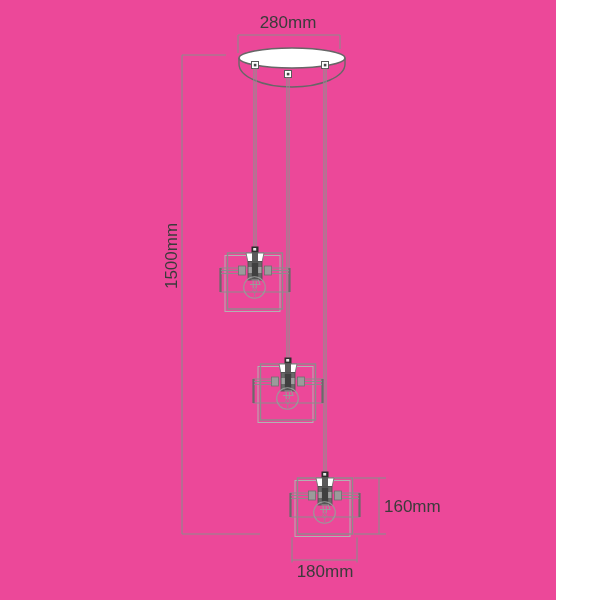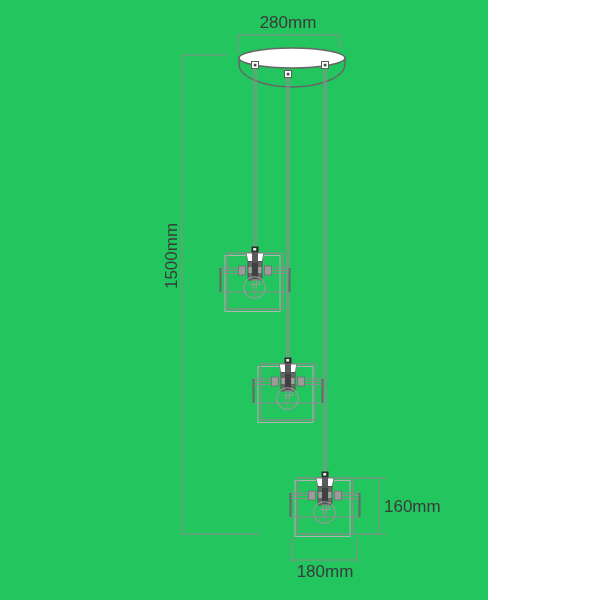--- a/index.html
+++ b/index.html
@@ -1,20 +1,20 @@
 <!DOCTYPE html>
 <html><head>
 <meta charset="utf-8">
 <style>
   html, body { margin: 0; padding: 0; background: #ffffff; }
   .canvas {
     position: relative;
-    width: 488px;
+    width: 556px;
     height: 600px;
-    background: #22c55e;
+    background: #ec4899;
     overflow: hidden;
   }
   svg { display: block; }
   
   .ln       { stroke: #8c8c8c; stroke-width: 1.4; fill: none; }
   .ln-light { stroke: #b2b2b2; stroke-width: 1;   fill: none; }
   .ln-thin  { stroke: #8c8c8c; stroke-width: 1;   fill: none; }
   .cord     { stroke: #909090; stroke-width: 1.1; fill: none; }
   .canopy   { stroke: #676767; stroke-width: 1.6; fill: #ffffff; }
   .canopy-rim { stroke: #676767; stroke-width: 1.4; fill: none; }

